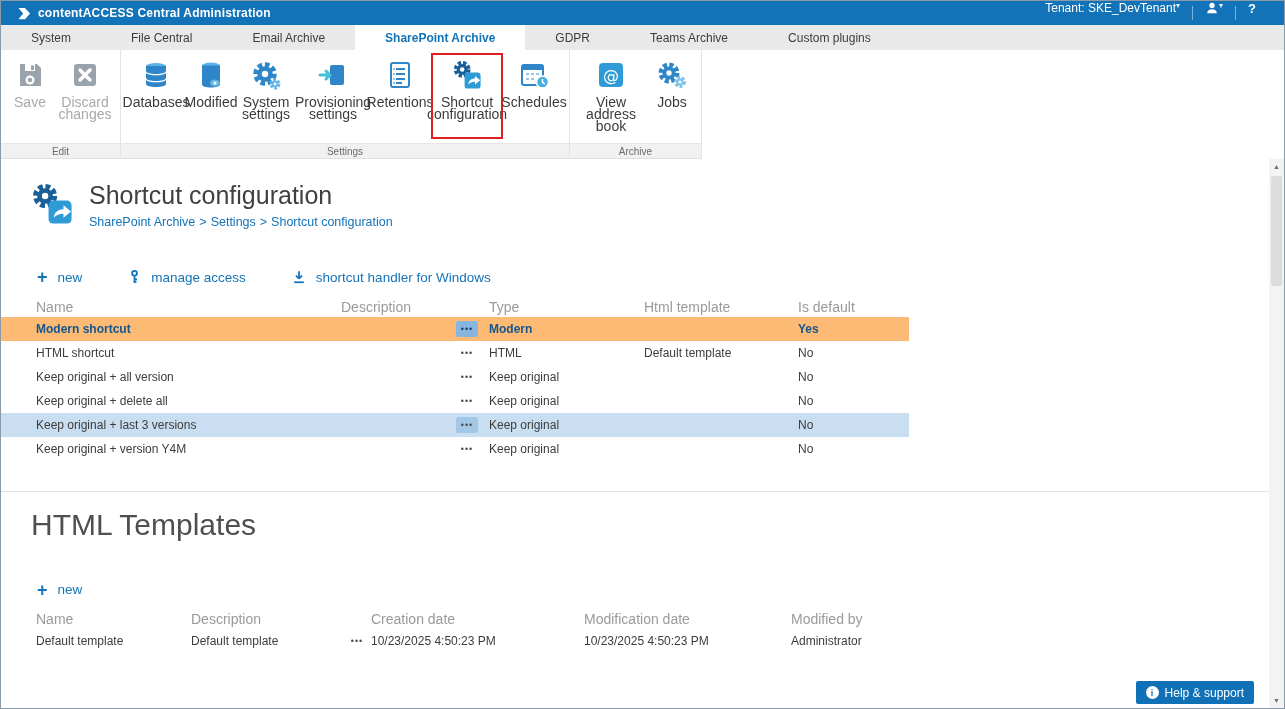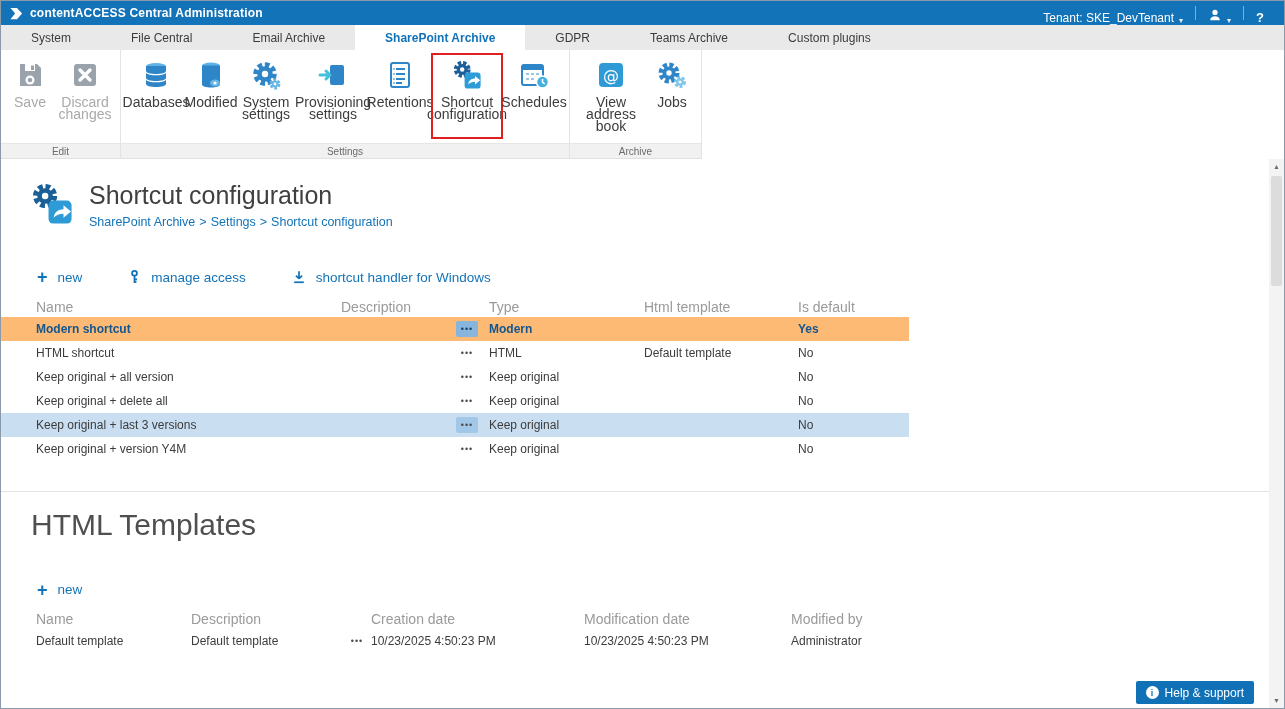--- a/index.html
+++ b/index.html
@@ -1,24 +1,24 @@
 <!DOCTYPE html>
 <html><head>
 <meta charset="utf-8">
 <style>
   * { margin:0; padding:0; box-sizing:border-box; }
   html,body { width:1285px; height:709px; font-family:"Liberation Sans", sans-serif; background:#fff; overflow:hidden; }
   .window { width:1285px; height:709px; border:1px solid #8a9aa8; display:flex; flex-direction:column; background:#fff; position:relative; }
 
   
-  .topbar { height:24px; background:#1373b8; color:#fff; display:flex; align-items:center; padding:0 8px; flex:0 0 auto; }
+  .topbar { height:24px; background:#1373b8; color:#fff; display:flex; align-items:center; padding:0 16px; flex:0 0 auto; }
   .logo { width:15px; height:15px; margin-right:6px; display:inline-flex; }
   .app-title { font-size:12px; font-weight:bold; letter-spacing:0.2px; }
   .topbar-right { margin-left:auto; display:flex; align-items:center; height:100%; }
-  .tenant, .user-menu, .q-help { display:flex; align-items:flex-end; gap:5px; padding:0 12px; height:100%; font-size:12px; cursor:default; }
+  .tenant, .user-menu, .q-help { display:flex; align-items:flex-start; padding:0 12px; height:100%; font-size:12px; cursor:default; }
   .caret { font-size:8px; opacity:0.9; }
   .tb-sep { width:1px; height:14px; background:rgba(255,255,255,0.45); }
   .q-help { font-size:13px; font-weight:bold; }
 
   
   .tabbar { height:25px; background:#e9e9e9; display:flex; flex:0 0 auto; }
   .tab { padding:0 30px; display:flex; align-items:center; font-size:12px; color:#3c3c3c; cursor:default; }
   .tab.active { background:#fff; color:#1373b8; font-weight:bold; }
 
   

